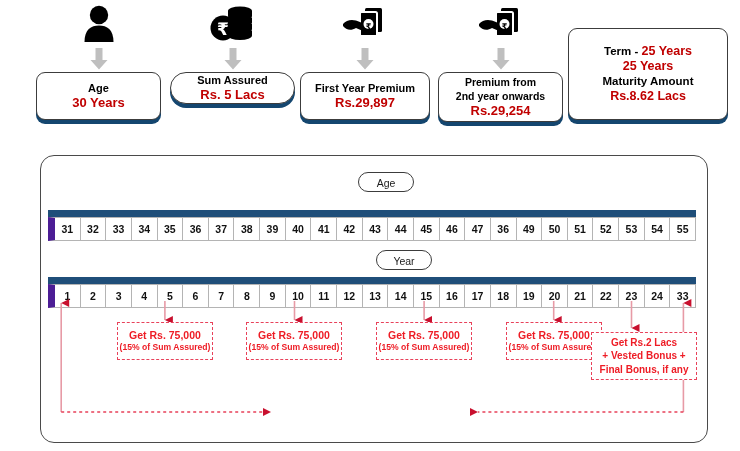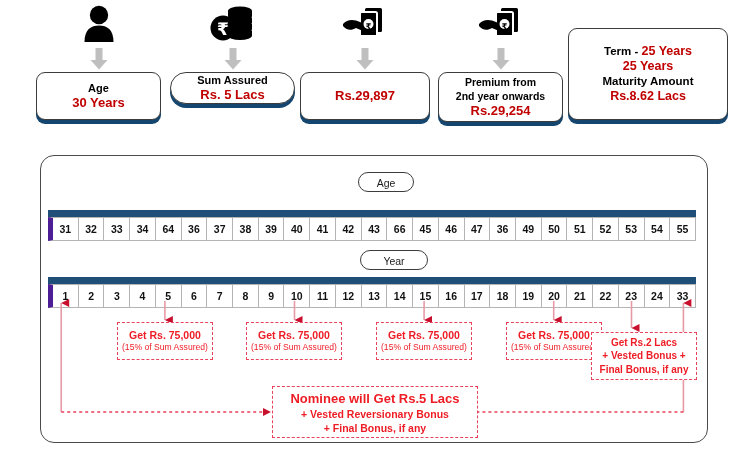--- a/index.html
+++ b/index.html
@@ -52,31 +52,31 @@
   
   .strip{position:absolute;left:48px;width:648px;}
   .strip .bar{height:7px;background:#1f4e79;width:100%;}
   .cells{display:flex;width:100%;height:24px;}
   .cells .cell{
     flex:1 1 0;border:1px solid #b4b4b4;border-left:none;
     box-sizing:border-box;background:#fff;
     display:flex;align-items:center;justify-content:center;
     font-size:10.5px;font-weight:bold;color:#111;
   }
-  .cells .cell:first-child{border-left:5px solid #4c1d95;}
+  .cells .cell:first-child{border-left:7px solid #4c1d95;}
 
   
   .callout{
     position:absolute;border:1.4px dashed #e8415a;background:#fff;
     box-sizing:border-box;text-align:center;
     display:flex;flex-direction:column;align-items:center;justify-content:center;
     padding:18px 3px;
   }
   .callout .big{color:#ee1c25;font-weight:bold;font-size:10.5px;line-height:13px;white-space:nowrap;}
-  .callout .sub{color:#ee1c25;font-weight:normal;font-size:8.6px;line-height:11px;white-space:nowrap;}
+  .callout .sub{color:#ee1c25;font-weight:bold;font-size:8.6px;line-height:11px;white-space:nowrap;}
   .callout.bonus .big{font-size:10px;line-height:13.5px;}
   .callout.nominee .t1{color:#ee1c25;font-weight:bold;font-size:13px;line-height:17px;white-space:nowrap;}
   .callout.nominee .t2{color:#ee1c25;font-weight:bold;font-size:10.5px;line-height:14px;white-space:nowrap;}
 
   svg.lines{position:absolute;left:0;top:0;width:740px;height:451px;pointer-events:none;}
 </style>
 </head>
 <body>
 
 <div class="stage">
@@ -143,20 +143,21 @@
             <text x="27.5" y="24.5" font-family="'DejaVu Sans',sans-serif" font-size="8" font-weight="bold" fill="#000" text-anchor="middle">₹</text>
           </g>
         </svg>
       </div>
       <div class="arrow">
         <svg width="18" height="22" viewBox="0 0 18 22">
             <path d="M5.5 0 H12.5 V12 H17.5 L9 21.5 L0.5 12 H5.5 Z" fill="#bfbfbf"></path>
           </svg>
       </div>
       <div class="card" style="height:48px;">
+        <div class="l1">First Year Premium</div>
         <div class="l2">Rs.29,897</div>
       </div>
     </div>
 
     <div class="tc" style="left:438px;top:0;width:125px;">
       <div class="icon">
         <svg width="48" height="40" viewBox="0 0 48 40">
           <g fill="#000">
             <rect x="24" y="4" width="17" height="24" rx="1.5"></rect>
             <rect x="19" y="8" width="17" height="24" rx="1.5" stroke="#fff" stroke-width="2"></rect>
@@ -192,45 +193,45 @@
 
   <div class="pill" style="left:358px;top:172px;width:56px;">Age</div>
 
   <div class="strip" style="top:210px;">
     <div class="bar"></div>
     <div class="cells" id="age-cells">
         <div class="cell">31</div>
         <div class="cell">32</div>
         <div class="cell">33</div>
         <div class="cell">34</div>
-        <div class="cell">64</div>
+        <div class="cell">35</div>
         <div class="cell">36</div>
         <div class="cell">37</div>
         <div class="cell">38</div>
         <div class="cell">39</div>
         <div class="cell">40</div>
         <div class="cell">41</div>
         <div class="cell">42</div>
         <div class="cell">43</div>
-        <div class="cell">66</div>
+        <div class="cell">44</div>
         <div class="cell">45</div>
         <div class="cell">46</div>
         <div class="cell">47</div>
         <div class="cell">36</div>
         <div class="cell">49</div>
         <div class="cell">50</div>
         <div class="cell">51</div>
         <div class="cell">52</div>
         <div class="cell">53</div>
         <div class="cell">54</div>
         <div class="cell">55</div>
       </div>
   </div>
 
-  <div class="pill" style="left:360px;top:250px;width:68px;">Year</div>
+  <div class="pill" style="left:376px;top:250px;width:56px;">Year</div>
 
   <div class="strip" style="top:277px;">
     <div class="bar"></div>
     <div class="cells" id="year-cells">
         <div class="cell">1</div>
         <div class="cell">2</div>
         <div class="cell">3</div>
         <div class="cell">4</div>
         <div class="cell">5</div>
         <div class="cell">6</div>
@@ -305,19 +306,14 @@
     <div class="big">Get Rs. 75,000</div>
     <div class="sub">(15% of Sum Assured)</div>
   </div>
 
   <div class="callout bonus" style="left:591px;top:332px;width:106px;height:48px;">
     <div class="big">Get Rs.2 Lacs</div>
     <div class="big">+ Vested Bonus +</div>
     <div class="big">Final Bonus, if any</div>
   </div>
 
-  <div class="callout nominee" style="left:272px;top:386px;width:206px;height:52px;">
-    <div class="t1">Nominee will Get Rs.5 Lacs</div>
-    <div class="t2">+ Vested Reversionary Bonus</div>
-    <div class="t2">+ Final Bonus, if any</div>
-  </div>
 
 </div>
 
 </body></html>

